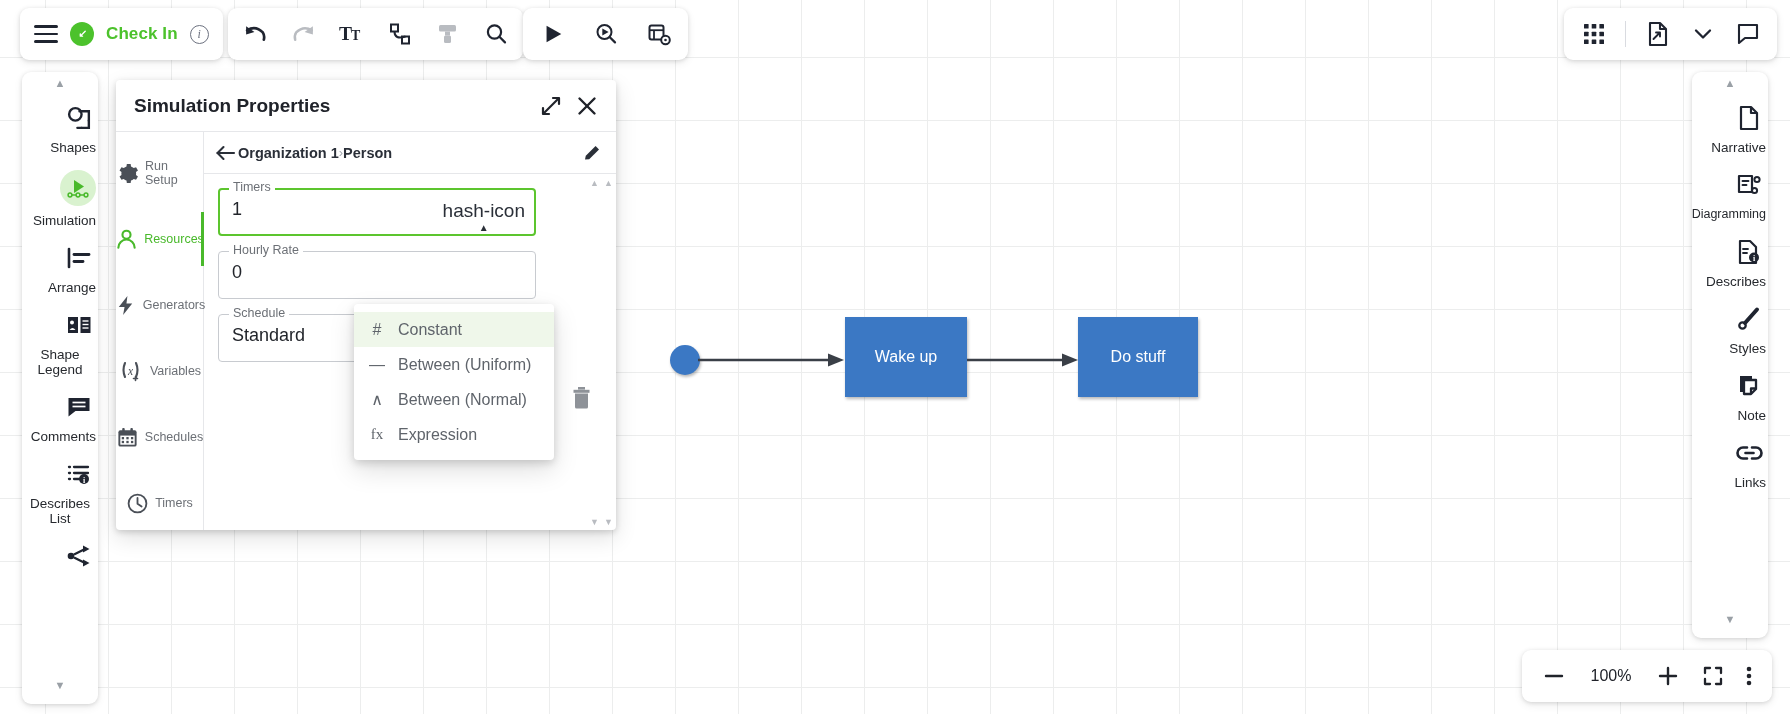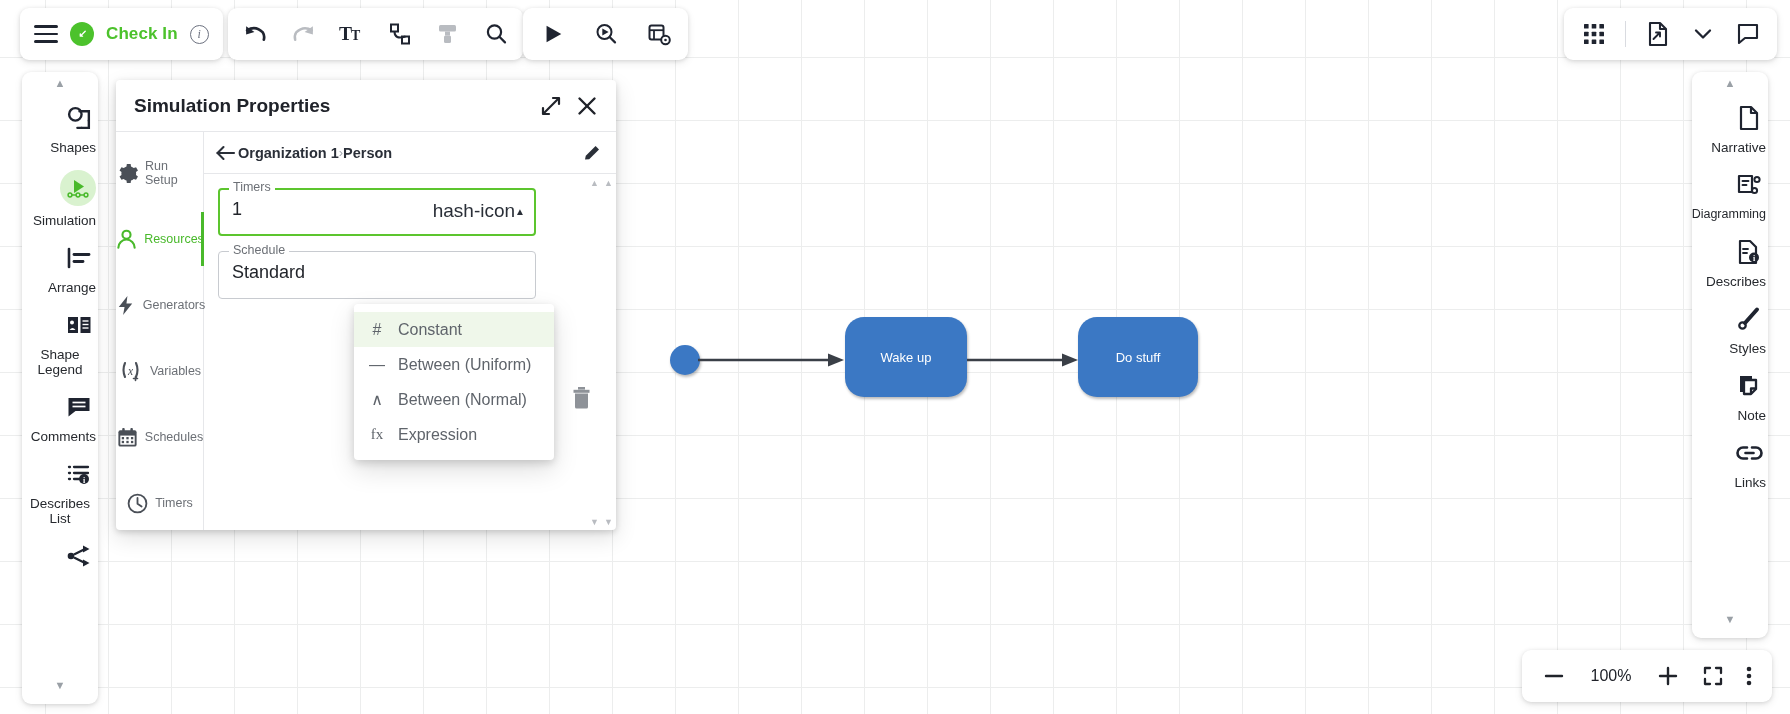--- a/index.html
+++ b/index.html
@@ -84,40 +84,40 @@
   .bc-edit { margin-left: auto; width: 24px; height: 24px; display:flex; align-items:center; justify-content:center; cursor: pointer; color:#2a2f38; }
 
   #form-area { flex: 1; position: relative; padding: 14px 16px 0 14px; }
 
   .field { position: relative; margin-bottom: 15px; height: 48px; }
   .field .box { position: absolute; inset: 0; border: 1px solid #c8cbd0; border-radius: 4px; }
   .field .lbl { position: absolute; top: -8px; left: 11px; background: #fff; padding: 0 4px; font-size: 12.5px; color: #6c7076; z-index: 2; }
   .field .val { position: absolute; left: 14px; top: 11px; font-size: 18px; color: #22252b; }
   .field.focused .box { border: 2px solid #5CC52E; border-radius: 4px; }
   .field.focused .lbl { color: #6c7076; }
-  .fld-adorn { position: absolute; right: 11px; top: 12px; display: flex; align-items: center; color: #2a2f38; cursor: pointer; }
+  .fld-adorn { position: absolute; right: 11px; top: 12px; display: flex; align-items: center; color: #2a2f38; cursor: pointer; flex-direction: column; }
 
   .trash { position: absolute; right: 24px; top: 212px; color: #8e9298; cursor: pointer; }
 
   
   #dropdown { position: absolute; left: 150px; top: 130px; width: 200px; background: #fff;
               border-radius: 4px; box-shadow: 0 3px 8px rgba(0,0,0,0.15), 0 10px 26px rgba(0,0,0,0.13);
               padding: 8px 0; z-index: 40; }
   .dd-item { height: 35px; display: flex; align-items: center; gap: 12px; padding: 0 14px; cursor: pointer; }
   .dd-item.sel { background: #eff7ea; }
   .dd-ico { width: 18px; text-align: center; color: #5f646b; font-size: 16px; display:flex; align-items:center; justify-content:center; }
   .dd-lbl { font-size: 16px; color: #5f646b; }
 
   
   .scroll-caret { position: absolute; color: #b9bcc1; font-size: 9px; }
 
   
-  .node { position: absolute; background: #3B78C4; border-radius: 19px; color: #fff;
+  .node { position: absolute; background: #3B78C4; border-radius: 0; color: #fff;
           display: flex; align-items: center; justify-content: center;
-          font-size: 13px; box-shadow: 1px 2px 3px rgba(0,0,0,0.28); }
+          font-size: 16px; box-shadow: 1px 2px 3px rgba(0,0,0,0.28); }
   .start-dot { position: absolute; width: 30px; height: 30px; border-radius: 50%; background: #3B78C4; box-shadow: 1px 2px 3px rgba(0,0,0,0.28); }
 
   
   #zoombar { right: 18px; bottom: 12px; height: 52px; display: flex; align-items: center; padding: 0 20px; gap: 22px; }
   .zb { display: flex; align-items: center; justify-content: center; cursor: pointer; color: #20232a; }
   #zoom-val { font-size: 16px; color: #20232a; min-width: 46px; text-align: center; }
 </style>
 </head>
 <body>
 
@@ -563,20 +563,25 @@
           <div class="field focused" style="width:318px;">
             <div class="box"></div>
             <div class="lbl">Timers</div>
             <div class="val">1</div>
             <div class="fld-adorn">
               <span style="font-size:19px;">hash-icon</span>
               <span style="font-size:10px;">▲</span>
             </div>
           </div>
 
+          <div class="field" style="width:318px;">
+            <div class="box"></div>
+            <div class="lbl">Hourly Rate</div>
+            <div class="val">0</div>
+          </div>
 
           <div class="field" style="width:318px;">
             <div class="box"></div>
             <div class="lbl">Schedule</div>
             <div class="val">Standard</div>
           </div>
 
           <div class="trash">
             <svg width="21" height="23" viewBox="0 0 21 23" fill="none">
               <rect x="7" y="1" width="7" height="2.6" fill="#8e9298"></rect>

